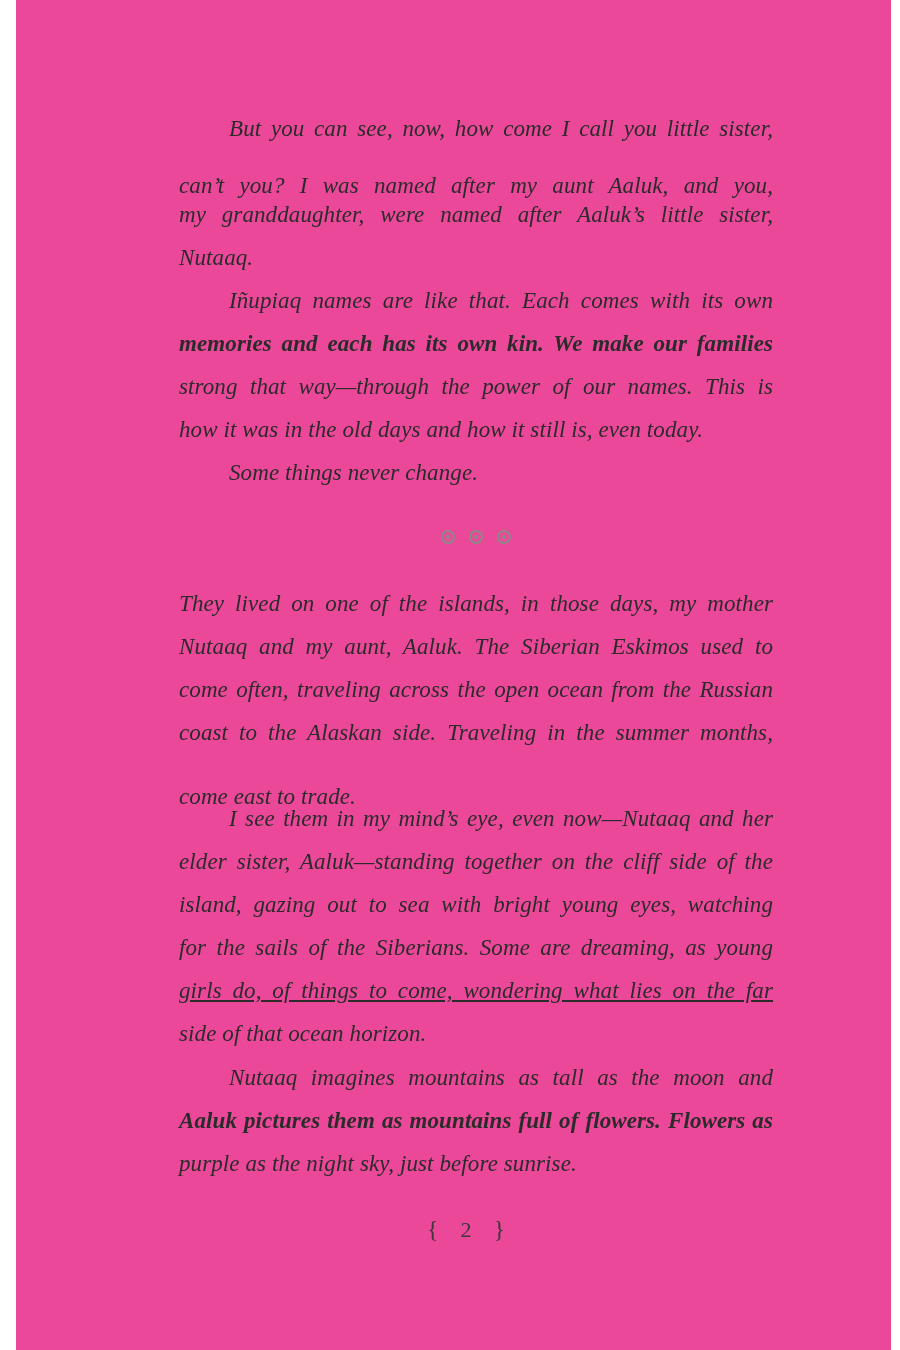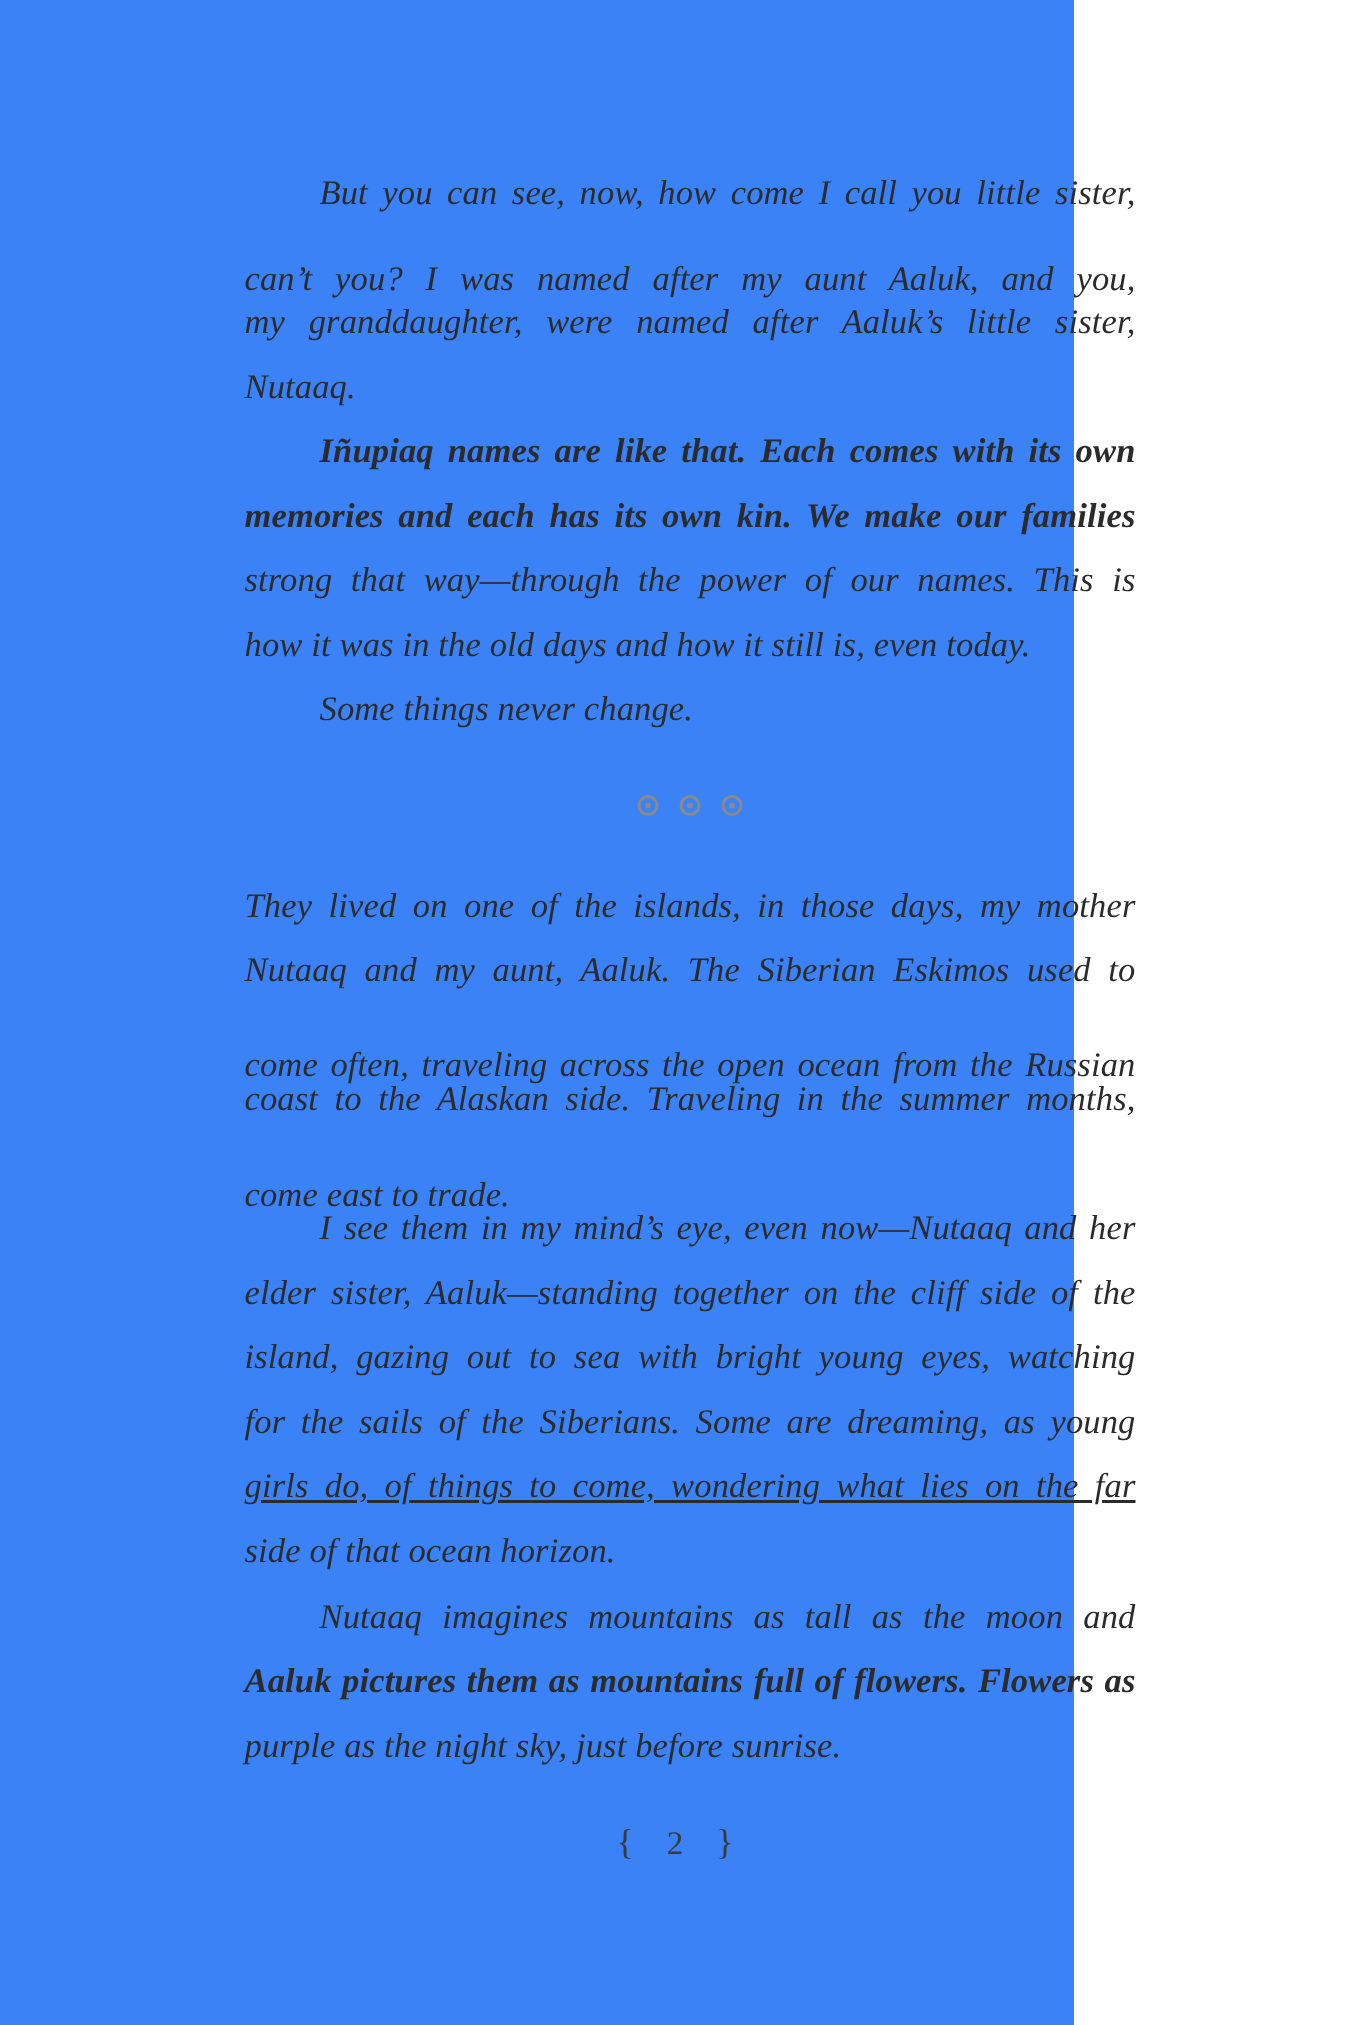--- a/index.html
+++ b/index.html
@@ -8,24 +8,24 @@
       background: #ffffff;
     }
     body {
       width: 900px;
       height: 1350px;
       position: relative;
       overflow: hidden;
     }
     .page {
       position: absolute;
-      left: 0; top: 0;
-      width: 716px;
+      left: 16px; top: 0;
+      width: 875px;
       height: 1350px;
-      background: #3b82f6;
+      background: #ec4899;
     }
     .text-block {
       position: absolute;
       left: 163px;
       width: 594px;
       font-family: "DejaVu Serif", "Liberation Serif", serif;
       font-style: italic;
       font-size: 22px;
       color: #2b2b2b;
     }
@@ -103,39 +103,39 @@
 
 <div class="page">
 
   <div class="text-block" style="top:114px;">
 
     <div class="line indent" style="top:0px;">But you can see, now, how come I call you little sister,</div>
     <div class="line" style="top:43px;margin-top:14px;">can’t you? I was named after my aunt Aaluk, and you,</div>
     <div class="line" style="top:86px;">my granddaughter, were named after Aaluk’s little sister,</div>
     <div class="line last" style="top:129px;">Nutaaq.</div>
 
-    <div class="line indent" style="top:172px;font-weight:bold;">Iñupiaq names are like that. Each comes with its own</div>
+    <div class="line indent" style="top:172px;">Iñupiaq names are like that. Each comes with its own</div>
     <div class="line" style="top:215px;font-weight:bold;">memories and each has its own kin. We make our families</div>
     <div class="line" style="top:258px;">strong that way—through the power of our names. This is</div>
     <div class="line last" style="top:301px;">how it was in the old days and how it still is, even today.</div>
 
     <div class="line indent last" style="top:344px;">Some things never change.</div>
   </div>
 
   <div class="ornament">
     <span class="ring"></span>
     <span class="ring"></span>
     <span class="ring"></span>
   </div>
 
   <div class="text-block" style="top:589px;">
 
     <div class="line" style="top:0px;">They lived on one of the islands, in those days, my mother</div>
     <div class="line" style="top:43px;">Nutaaq and my aunt, Aaluk. The Siberian Eskimos used to</div>
-    <div class="line" style="top:86px;margin-top:20px;">come often, traveling across the open ocean from the Russian</div>
+    <div class="line" style="top:86px;">come often, traveling across the open ocean from the Russian</div>
     <div class="line" style="top:129px;">coast to the Alaskan side. Traveling in the summer months,</div>
     <div class="line last" style="top:172px;margin-top:21px;">come east to trade.</div>
 
     <div class="line indent" style="top:215px;">I see them in my mind’s eye, even now—Nutaaq and her</div>
     <div class="line" style="top:258px;">elder sister, Aaluk—standing together on the cliff side of the</div>
     <div class="line" style="top:301px;">island, gazing out to sea with bright young eyes, watching</div>
     <div class="line" style="top:344px;">for the sails of the Siberians. Some are dreaming, as young</div>
     <div class="line" style="top:387px;text-decoration:underline;">girls do, of things to come, wondering what lies on the far</div>
     <div class="line last" style="top:430px;">side of that ocean horizon.</div>
 

